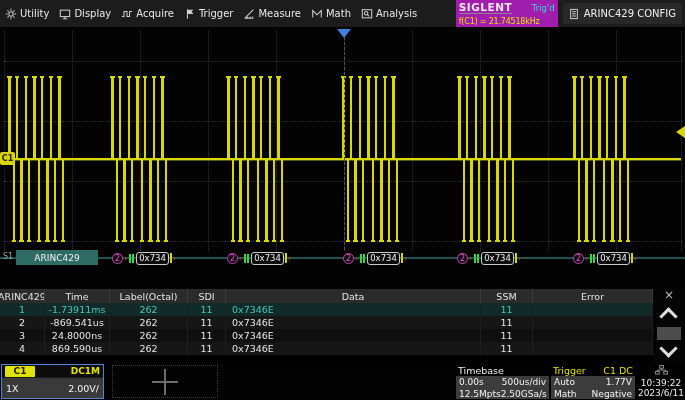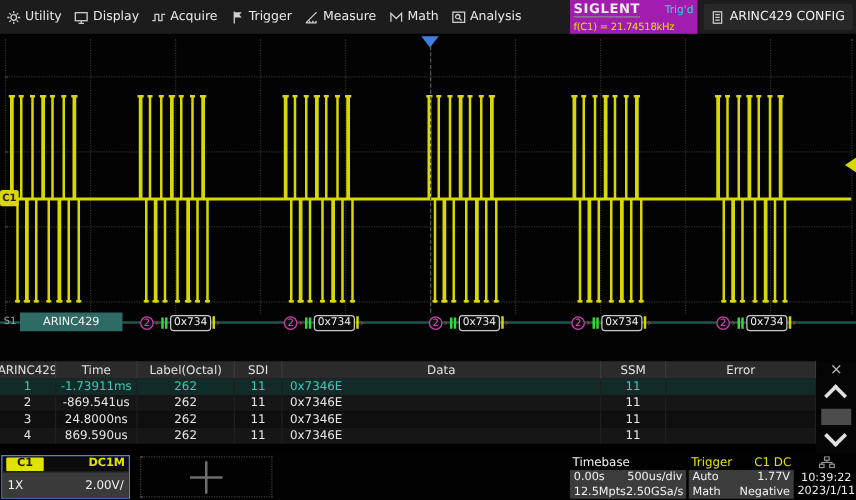--- a/index.html
+++ b/index.html
@@ -552,16 +552,16 @@
     </div>
 
     <div class="clock">
       <span><svg width="13" height="10" viewBox="0 0 14 11" fill="none" stroke="#9a9a9a" stroke-width="1">
             <rect x="5" y="0.5" width="4" height="3"></rect>
             <rect x="0.5" y="7" width="4" height="3"></rect>
             <rect x="9.5" y="7" width="4" height="3"></rect>
             <path d="M7 3.5v2M7 5.5H2.5V7M7 5.5h4.5V7"></path>
           </svg></span>
       <span>10:39:22</span>
-      <span>2023/1/11</span>
+      <span>2023/6/11</span>
     </div>
   </footer>
 </div>
 
 </body></html>

